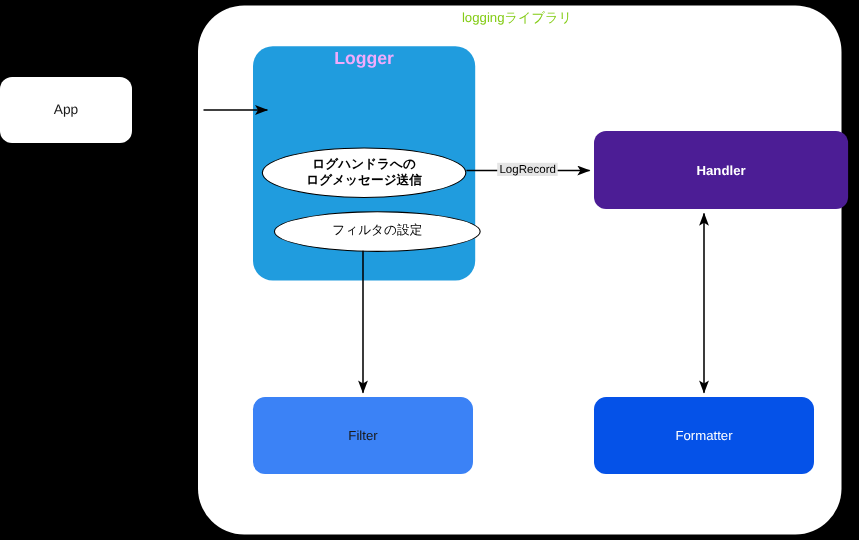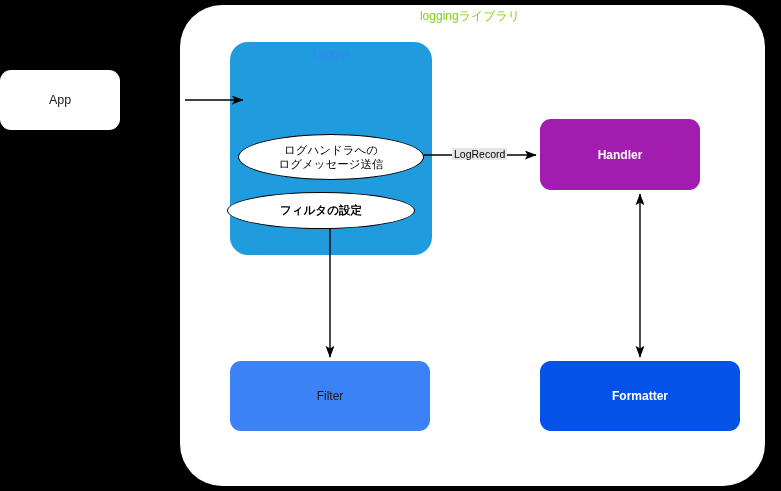--- a/index.html
+++ b/index.html
@@ -69,52 +69,52 @@
   }
   #logger-title {
     position: absolute;
     left: 230px;
     top: 44px;
     width: 202px;
     height: 20px;
     display: flex;
     align-items: center;
     justify-content: center;
-    font-size: 12px;
-    font-weight: normal;
-    color: #3b82f6;
+    font-size: 16px;
+    font-weight: bold;
+    color: #f0abfc;
     white-space: nowrap;
   }
 
   .ellipse {
     position: absolute;
     box-sizing: border-box;
     background: #ffffff;
     border: 1.4px solid #000000;
     border-radius: 50%;
     display: flex;
     align-items: center;
     justify-content: center;
     text-align: center;
     font-size: 11.5px;
     color: #000000;
     line-height: 1.22;
     white-space: pre-line;
   }
   #logger-method-ellipse { left: 237px; top: 82px;  width: 188px; height: 37px; }
-  #logger-send-ellipse   { left: 238px; top: 134px; width: 186px; height: 46px; }
-  #logger-filter-ellipse { left: 227px; top: 192px; width: 188px; height: 37px; font-weight: bold; }
+  #logger-send-ellipse   { left: 238px; top: 134px; width: 186px; height: 46px; font-weight: bold; }
+  #logger-filter-ellipse { left: 249px; top: 192px; width: 188px; height: 37px; }
 
   
   #handler-node {
     left: 540px;
     top: 119px;
-    width: 160px;
+    width: 231px;
     height: 71px;
-    background: #a21caf;
+    background: #4c1d95;
     border-radius: 11px;
     font-size: 12px;
     font-weight: bold;
     color: #ffffff;
   }
   #filter-node {
     left: 230px;
     top: 361px;
     width: 200px;
     height: 70px;
@@ -124,21 +124,21 @@
     color: #1a1a1a;
   }
   #formatter-node {
     left: 540px;
     top: 361px;
     width: 200px;
     height: 70px;
     background: #0552E8;
     border-radius: 11px;
     font-size: 12px;
-    font-weight: bold;
+    font-weight: normal;
     color: #ffffff;
   }
 
   
   .edge-label {
     position: absolute;
     font-size: 10.5px;
     color: #000000;
     background: #e5e5e5;
     padding: 0 2px;

